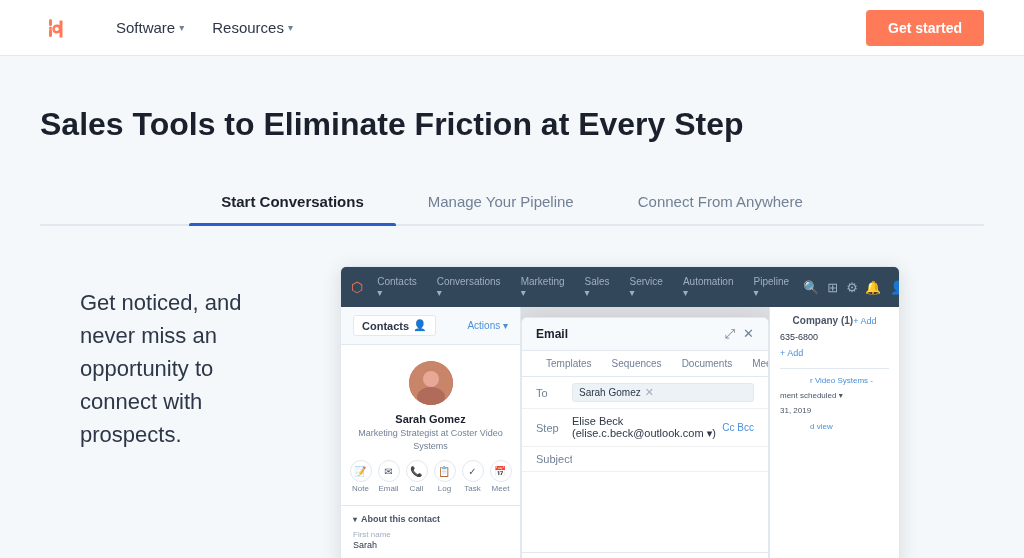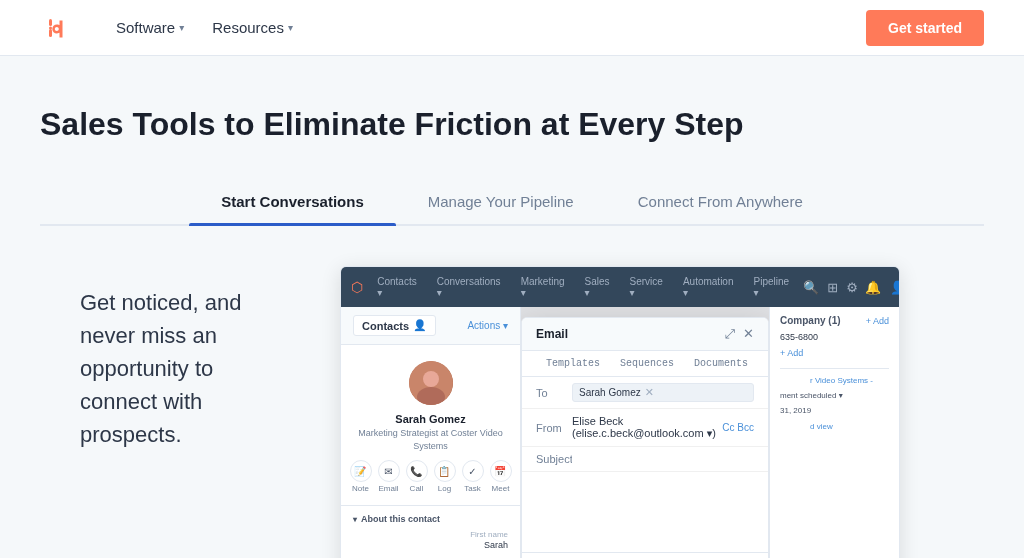--- a/index.html
+++ b/index.html
@@ -247,21 +247,21 @@
     .about-header {
       font-size: 9px;
       font-weight: 700;
       color: #4a5568;
       margin-bottom: 6px;
       display: flex;
       align-items: center;
       gap: 4px;
     }
     .about-header::before { content: '▾'; font-size: 8px; }
-    .field-group { margin-bottom: 6px; text-align: right; }
+    .field-group { margin-bottom: 6px; }
     .field-label { font-size: 8px; color: #a0aec0; margin-bottom: 1px; }
     .field-value { font-size: 9px; color: #2d3748; }
 
     
     .crm-main {
       flex: 1;
       overflow: hidden;
       position: relative;
     }
     .crm-tabs-bar {
@@ -340,21 +340,20 @@
       gap: 8px;
       color: #718096;
       font-size: 13px;
     }
     .modal-nav-tabs {
       display: flex;
       gap: 0;
       padding: 0 14px;
       border-bottom: 1px solid #e2e8f0;
       font-size: 10px;
-      font-family: Liberation Mono, monospace;
     }
     .modal-nav-tab {
       padding: 7px 10px;
       color: #718096;
       cursor: pointer;
     }
     .modal-nav-tab-dropdown {
       padding: 7px 10px;
       color: #718096;
       display: flex;
@@ -414,21 +413,21 @@
       width: 130px;
       border-left: 1px solid #e2e8f0;
       background: #fff;
       padding: 8px 10px;
       font-size: 9px;
       color: #718096;
     }
     .right-section-header {
       display: flex;
       align-items: center;
-      justify-content: space-between;
+      justify-content: center;
       margin-bottom: 6px;
       font-size: 10px;
       font-weight: 600;
       color: #4a5568;
     }
     .right-company {
       font-size: 9px;
       color: #4a90d9;
       line-height: 1.4;
       margin-bottom: 4px;
@@ -609,21 +608,21 @@
               <div class="email-field-row">
                 <span class="email-field-label">To</span>
                 <div class="email-field-value">
                   <span class="recipient-tag">
                     <span>Sarah Gomez</span>
                     <span class="remove">✕</span>
                   </span>
                 </div>
               </div>
               <div class="email-field-row">
-                <span class="email-field-label">From</span>
+                <span class="email-field-label">Step</span>
                 <span class="email-field-value">Elise Beck (elise.c.beck@outlook.com ▾)</span>
                 <span class="cc-bcc">Cc  Bcc</span>
               </div>
               <div class="email-field-row">
                 <span class="email-field-label">Subject</span>
                 <input style="border: none; outline: none; font-size: 11px; flex: 1 1 0%; color: rgb(45, 55, 72);">
               </div>
               <div class="email-compose-area">
                 <textarea style="width: 100%; border: none; outline: none; resize: none; font-size: 11px; height: 60px; color: rgb(160, 174, 192);" placeholder=""></textarea>
               </div>

